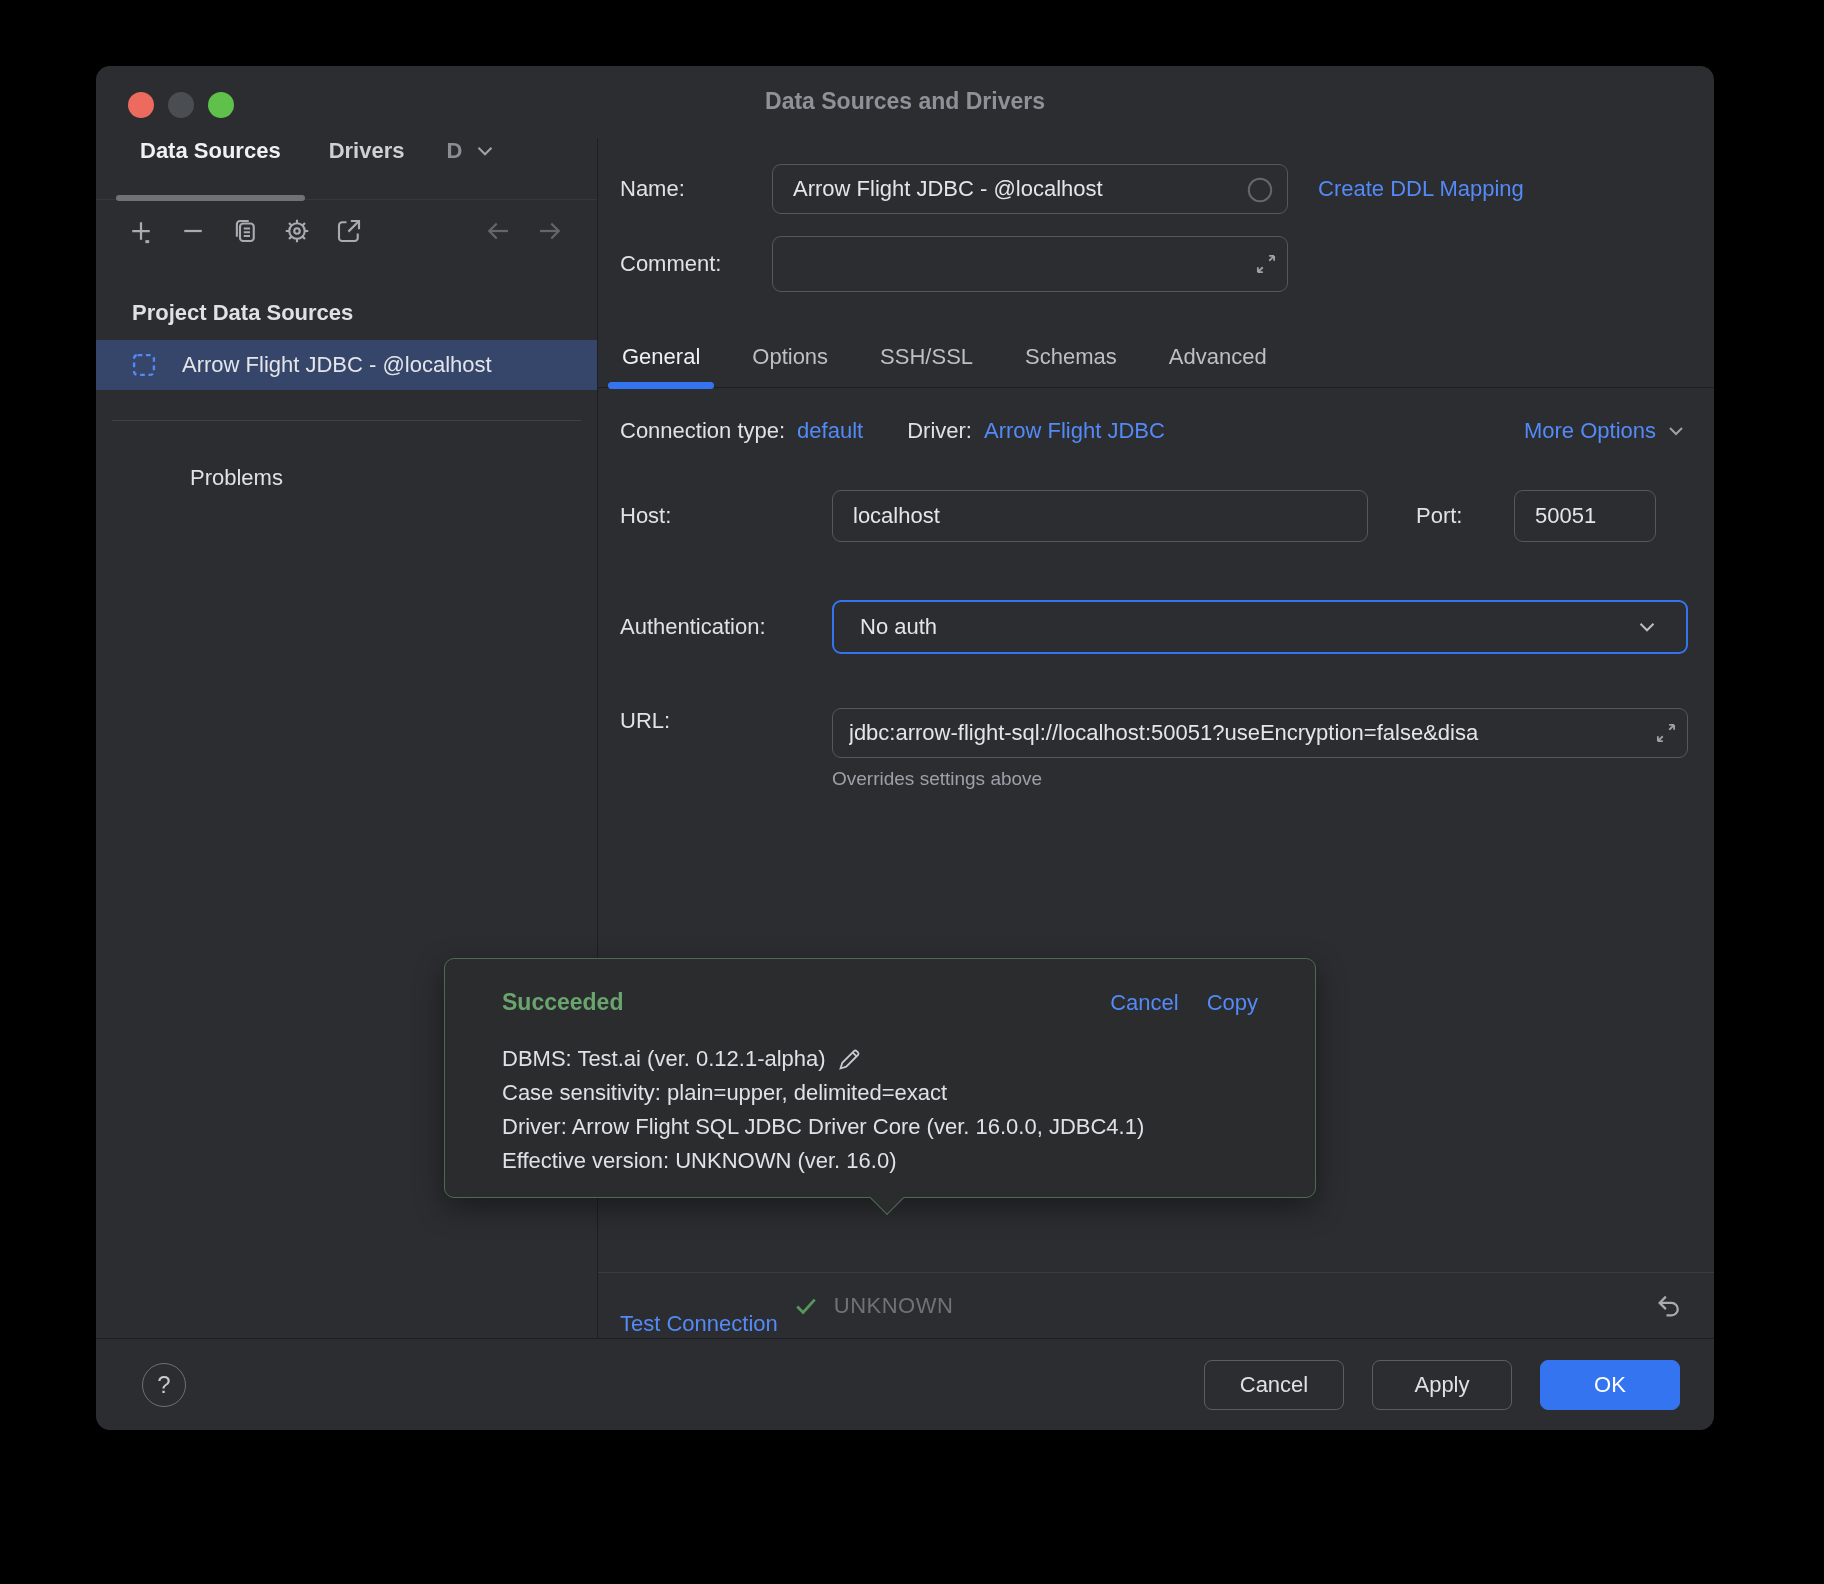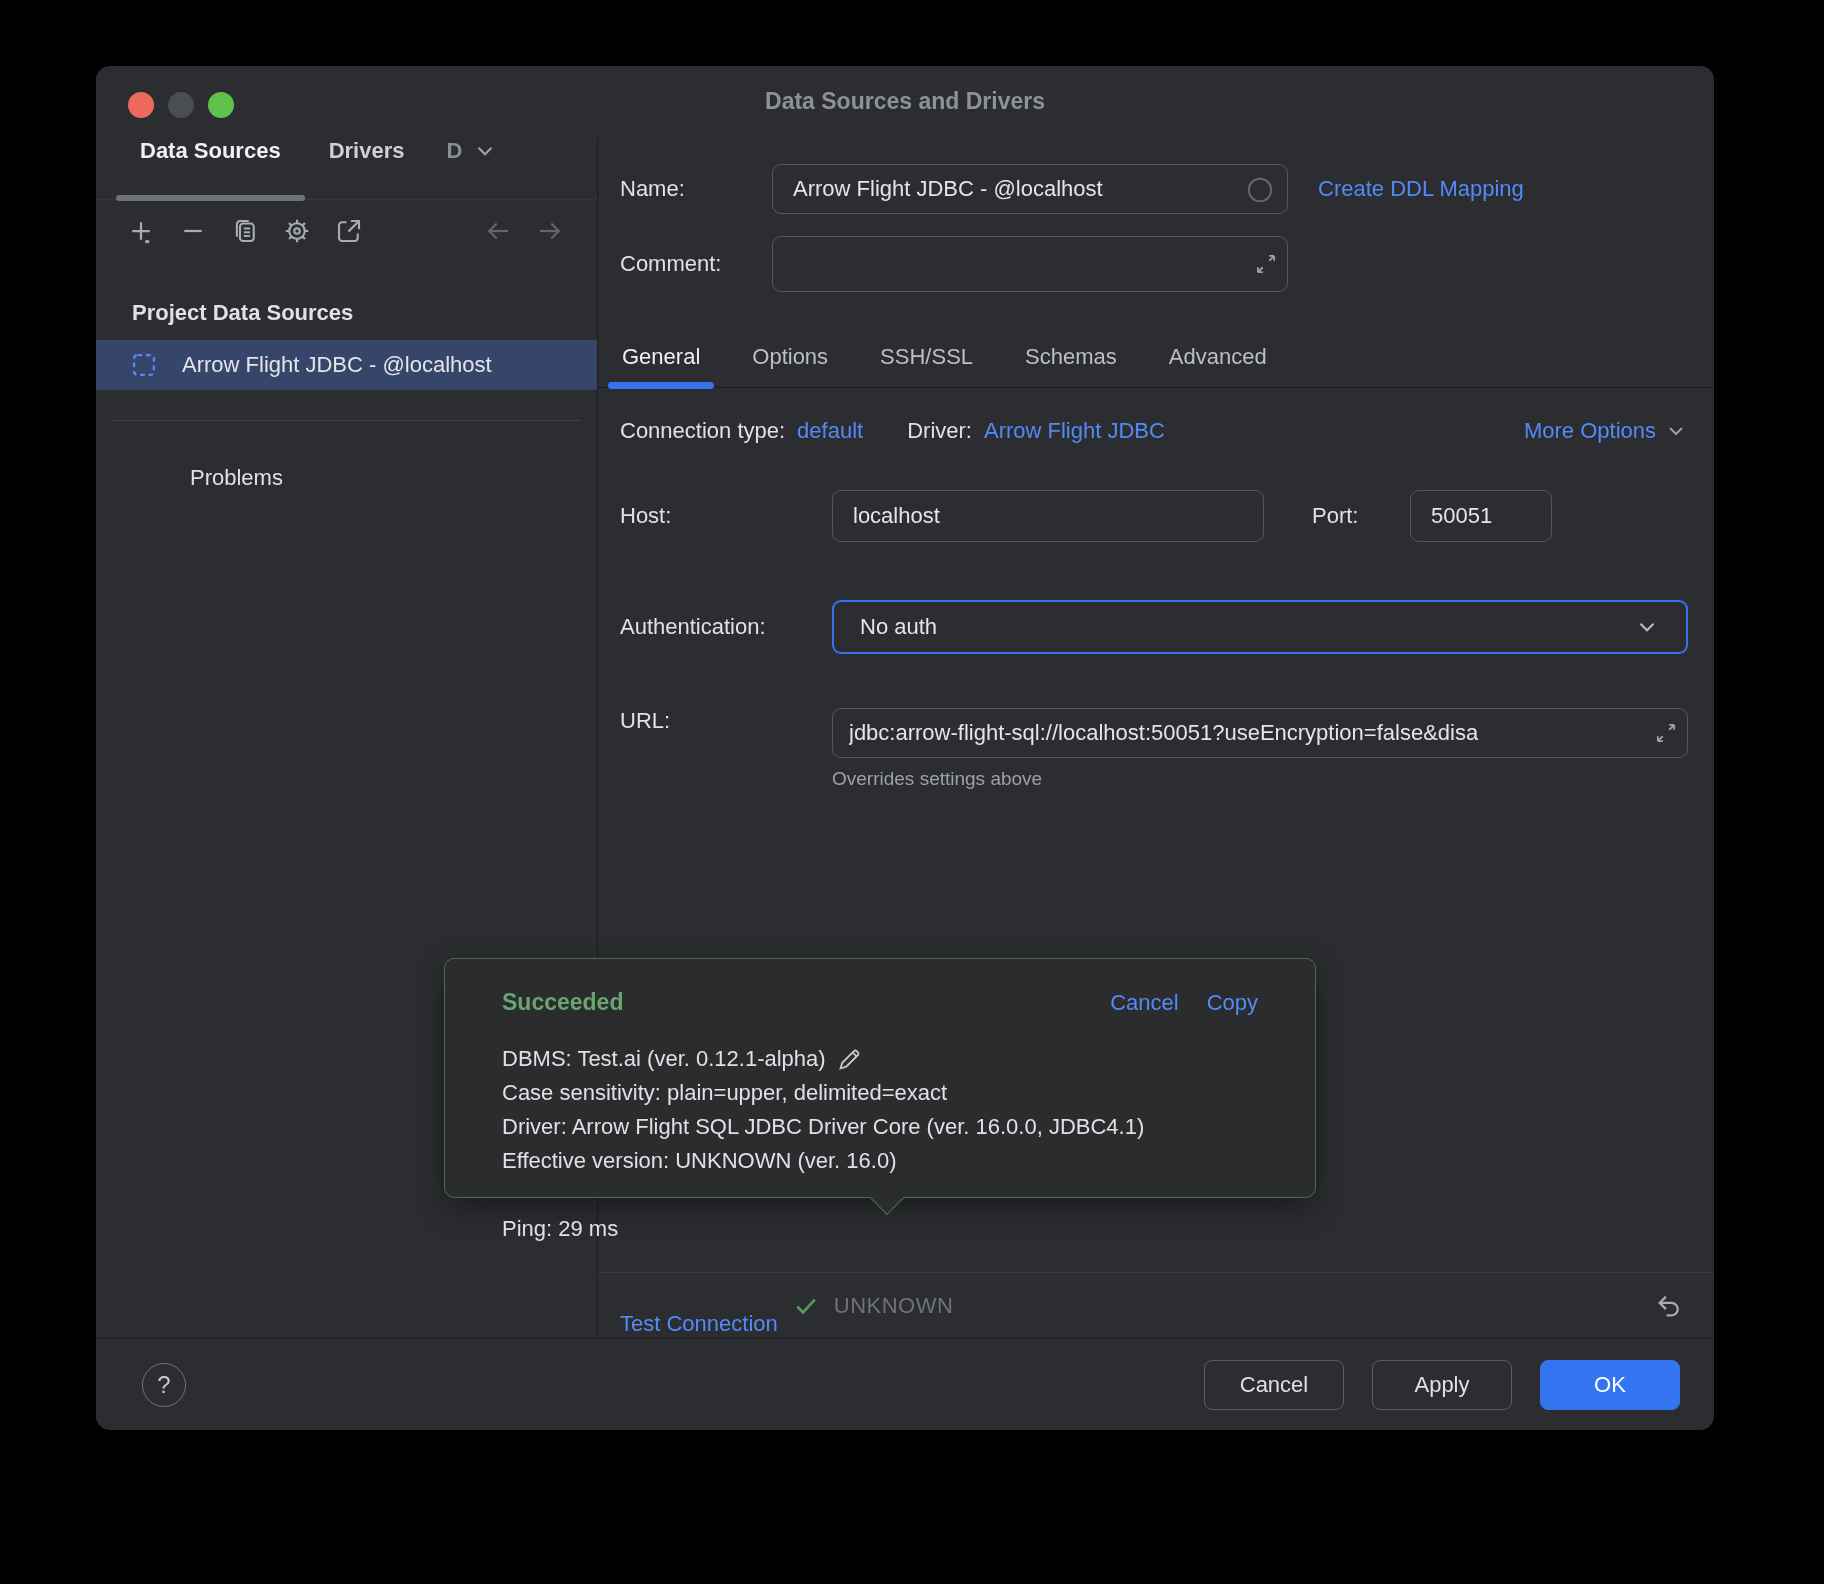--- a/index.html
+++ b/index.html
@@ -63,21 +63,21 @@
   .ptab.active{color:#f0f1f3;}
   .ptab.active .pind{position:absolute;left:-12px;right:-12px;bottom:-2px;height:7px;border-radius:4px;background:#3574f0;}
   
   .content{padding:30px 26px 0 22px;flex:1 1 auto;min-height:0;}
   .conn-row{display:flex;align-items:center;font-size:22px;color:#dfe1e5;}
   .conn-row .lbl{margin-right:12px;}
   .conn-row .gap{width:44px;}
   .more-opts{margin-left:auto;display:flex;align-items:center;gap:8px;}
   .host-row{margin-top:46px;}
   .flabel2{width:212px;flex:0 0 auto;font-size:22px;color:#dfe1e5;}
-  .host-field{width:432px;height:52px;padding:0 18px;}
+  .host-field{width:536px;height:52px;padding:0 18px;}
   .port-label{margin-left:48px;width:88px;font-size:22px;color:#dfe1e5;}
   .port-field{margin-left:10px;width:142px;height:52px;padding:0 18px;}
   .auth-row{margin-top:58px;}
   .auth-field{width:856px;height:54px;padding:0 26px;border:2px solid #3574f0;border-radius:9px;
     justify-content:space-between;}
   .url-row{margin-top:54px;align-items:flex-start;}
   .url-field{width:856px;height:50px;padding:0 44px 0 16px;}
   .url-text{overflow:hidden;white-space:nowrap;display:block;width:100%;}
   .url-hint{margin:10px 0 0 212px;font-size:19px;color:#9da0a8;}
   
@@ -364,23 +364,20 @@
         </div>
         <div class="pline">
             <span>Case sensitivity: plain=upper, delimited=exact</span>
           </div>
         <div class="pline">
             <span>Driver: Arrow Flight SQL JDBC Driver Core (ver. 16.0.0, JDBC4.1)</span>
           </div>
         <div class="pline">
             <span>Effective version: UNKNOWN (ver. 16.0)</span>
           </div>
-        <div class="pline ping-line">
-            <span>Ping: 29 ms</span>
-          </div>
       </div>
     </div>
   </div>
 
   <div class="footer">
     <div class="help-btn">
       <span>?</span>
     </div>
     <div class="fbtns">
       <button class="btn">Cancel</button>

